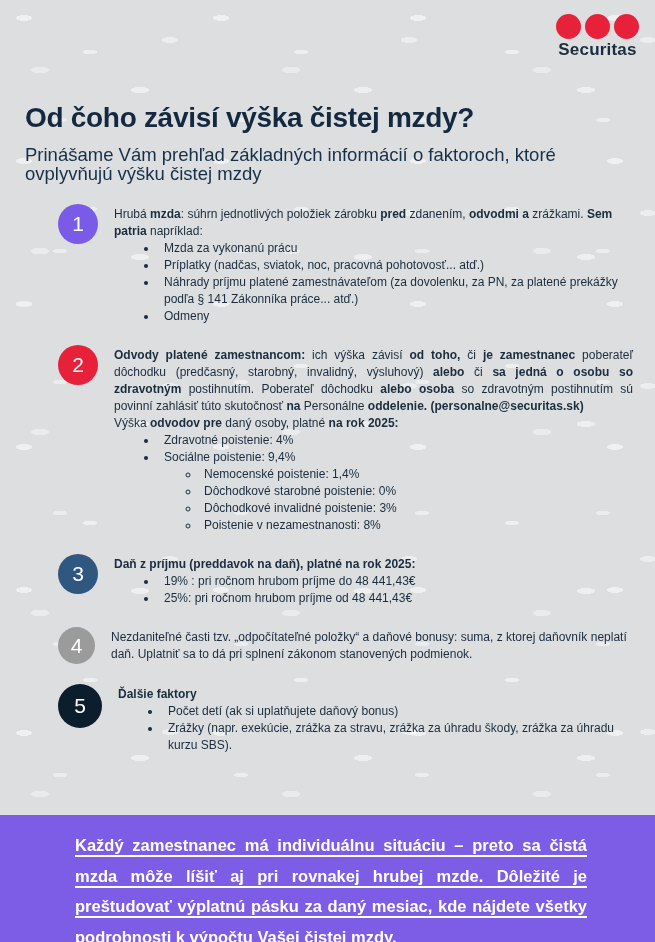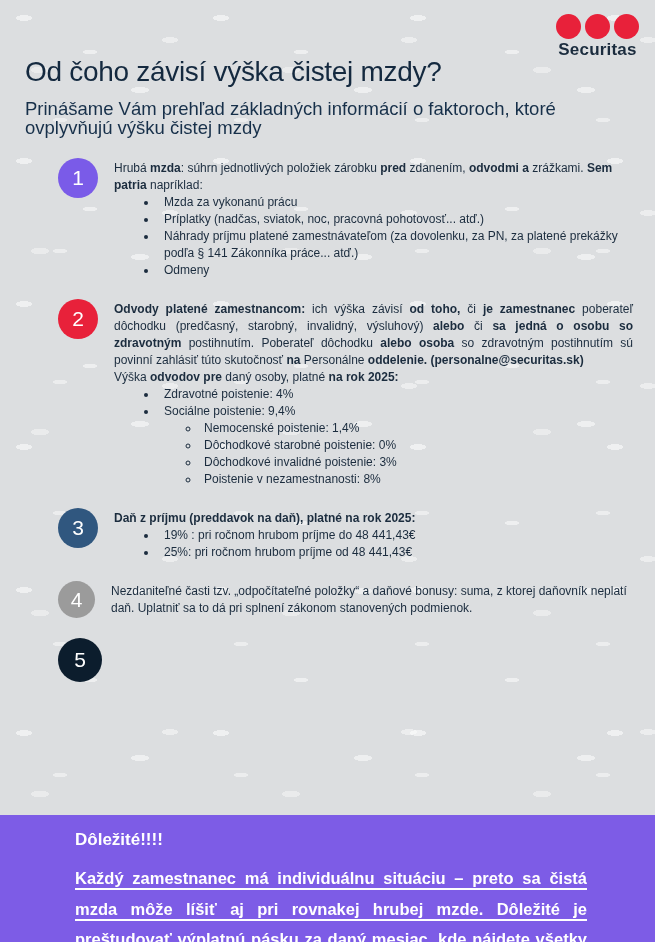--- a/index.html
+++ b/index.html
@@ -13,21 +13,21 @@
       radial-gradient(ellipse 9px 3px at 140px 90px, rgba(255,255,255,.5) 97%, rgba(255,255,255,0) 100%),
       radial-gradient(ellipse 7px 2.5px at 60px 120px, rgba(255,255,255,.45) 97%, rgba(255,255,255,0) 100%),
       radial-gradient(ellipse 8px 3px at 170px 40px, rgba(255,255,255,.45) 97%, rgba(255,255,255,0) 100%),
       radial-gradient(ellipse 9px 3.5px at 40px 70px, rgba(255,255,255,.4) 97%, rgba(255,255,255,0) 100%);
     background-size:197px 143px, 211px 157px, 223px 167px, 181px 131px, 239px 173px, 251px 181px;
   }
   .logo{position:absolute;top:14px;right:16px;text-align:center;}
   .logo-dots{display:flex;gap:4px;justify-content:center;}
   .logo-dot{width:25px;height:25px;border-radius:50%;}
   .logo-text{margin-top:1px;font-size:17px;font-weight:600;letter-spacing:.2px;}
-  h1.title{margin:0;padding:56px 25px 0 25px;font-size:28px;font-weight:400;letter-spacing:-.3px;color:#14293f;}
+  h1.title{margin:0;padding:102px 25px 0 25px;font-size:28px;font-weight:700;letter-spacing:-.3px;color:#14293f;}
   p.subtitle{margin:11px 25px 0 25px;font-size:18.5px;line-height:19px;font-weight:400;color:#17304a;}
   .sections{margin:21px 22px 0 58px;}
   .section{display:flex;gap:16px;margin-bottom:20px;}
   .badge{flex:0 0 40px;width:40px;height:40px;border-radius:50%;color:#fff;
     display:flex;align-items:center;justify-content:center;font-size:21px;font-weight:500;}
   .section:nth-child(4) .badge{flex-basis:37px;width:37px;height:37px;}
   .section:nth-child(5) .badge{flex-basis:44px;width:44px;height:44px;}
   .content{flex:1;font-size:12px;line-height:17px;padding-top:2px;}
   .content p.para{margin:0;}
   .content p.just{text-align:justify;}
@@ -99,21 +99,27 @@
         </div>
       </div>
       <div class="section">
         <div class="badge" style="background: rgb(155, 155, 155);">4</div>
         <div class="content">
           <p class="para"><span>Nezdaniteľné časti tzv. „odpočítateľné položky“ a daňové bonusy: suma, z ktorej daňovník neplatí daň. Uplatniť sa to dá pri splnení zákonom stanovených podmienok.</span></p>
         </div>
       </div>
       <div class="section">
         <div class="badge" style="background: rgb(12, 29, 45);">5</div>
+        <div class="content">
+          <p class="para"><span class="b">Ďalšie faktory</span></p>
+          <ul class="blist">
+            <li class="bitem"><span>Počet detí (ak si uplatňujete daňový bonus)</span></li>
+            <li class="bitem"><span>Zrážky (napr. exekúcie, zrážka za stravu, zrážka za úhradu škody, zrážka za úhradu kurzu SBS).</span></li>
+          </ul>
+        </div>
       </div>
     </div>
 
   <div class="footer" id="footer" style="background: rgb(125, 92, 230);">
-    <p class="footer-title">Dôležité!!!!</p>
     <p class="footer-text">Každý zamestnanec má individuálnu situáciu – preto sa čistá mzda môže líšiť aj pri rovnakej hrubej mzde. Dôležité je preštudovať výplatnú pásku za daný mesiac, kde nájdete všetky podrobnosti k výpočtu Vašej čistej mzdy.</p>
   </div>
 
 </div>
 
 </body></html>

